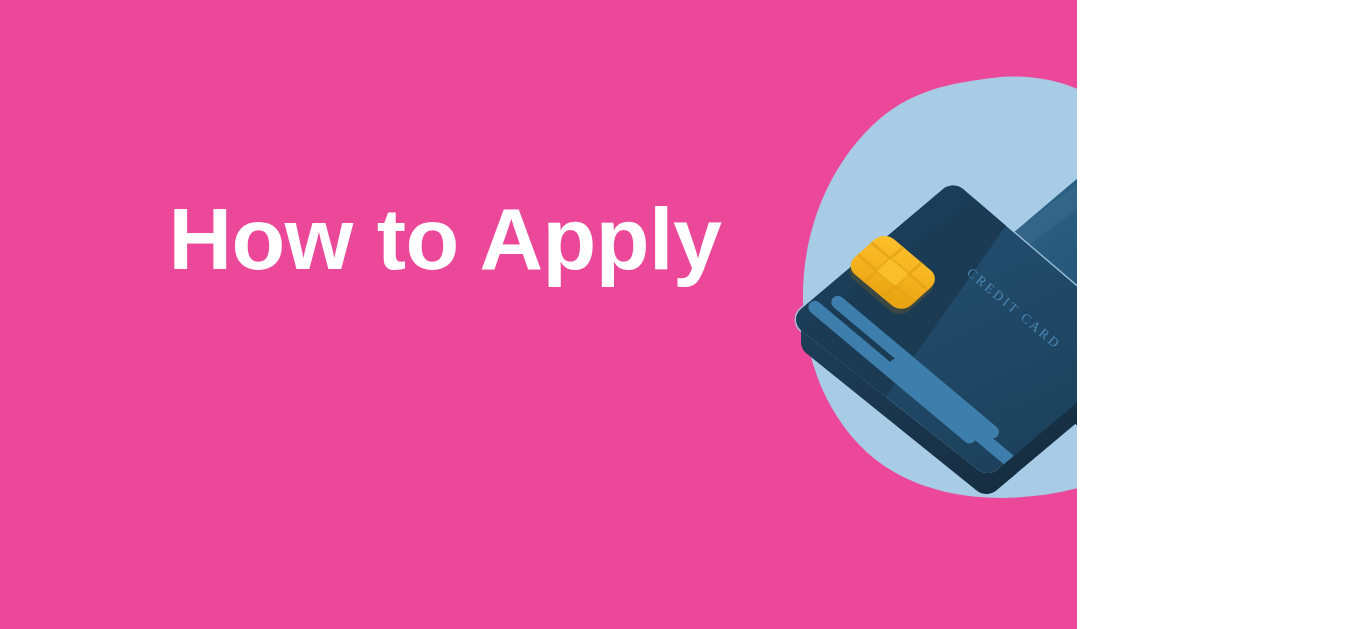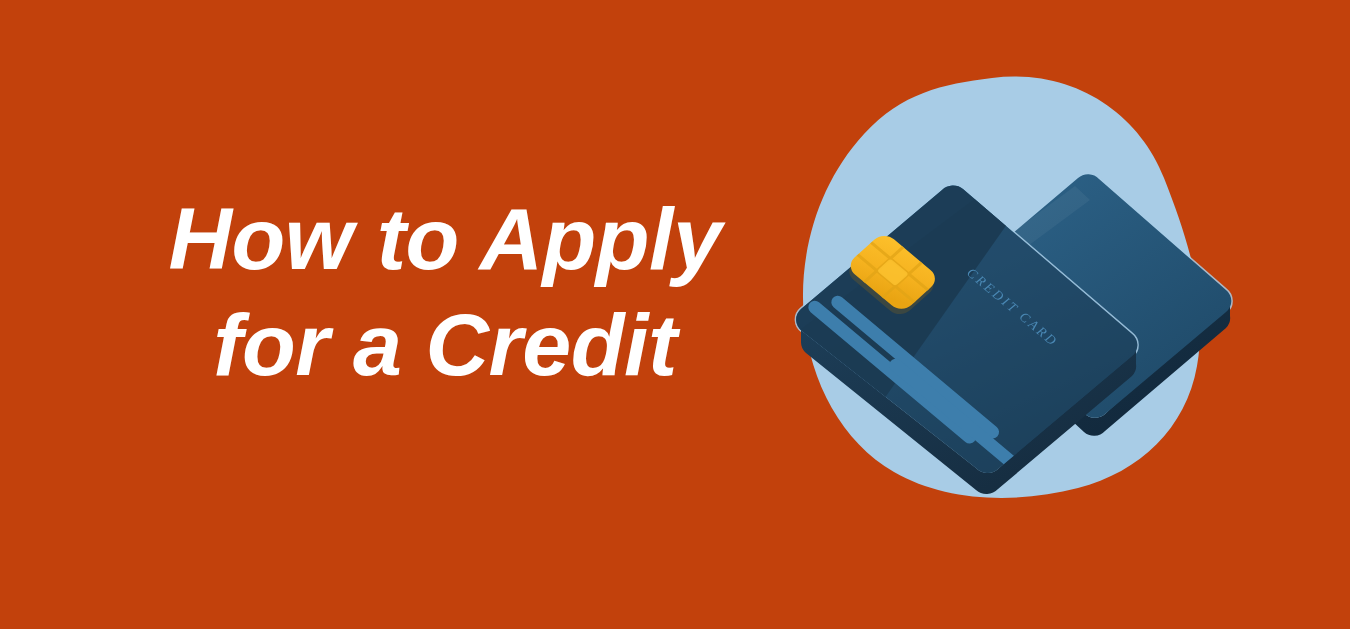--- a/index.html
+++ b/index.html
@@ -3,24 +3,23 @@
 <meta charset="utf-8">
 <style>
   * { margin:0; padding:0; box-sizing:border-box; }
   html, body {
     width:1350px; height:629px;
     overflow:hidden;
     font-family:"Liberation Sans", sans-serif;
   }
   #banner {
     position:relative;
-    width:1350px; height:629px;
-    background:#c2410c;
+    width:1077px; height:629px;
+    background:#ec4899;
     overflow:hidden;
-    font-style:italic;
   }
 
   
   #headline-block {
     position:absolute;
     left:110px;
     top:186px;
     width:670px;
     text-align:center;
   }
@@ -52,21 +51,20 @@
     font-weight:normal;
   }
 </style>
 </head>
 <body>
 
 <div id="banner">
 
   <div id="headline-block">
     <span class="headline-line">How to Apply</span>
-    <span class="headline-line">for a Credit</span>
   </div>
 
   <div id="illustration">
     <svg viewBox="0 0 500 500" xmlns="http://www.w3.org/2000/svg">
       <defs>
         <linearGradient id="gFrontFace" x1="0" y1="0" x2="0.55" y2="1">
           <stop offset="0%" stop-color="#2f6b93"></stop>
           <stop offset="45%" stop-color="#2a6088"></stop>
           <stop offset="100%" stop-color="#1f4a69"></stop>
         </linearGradient>

